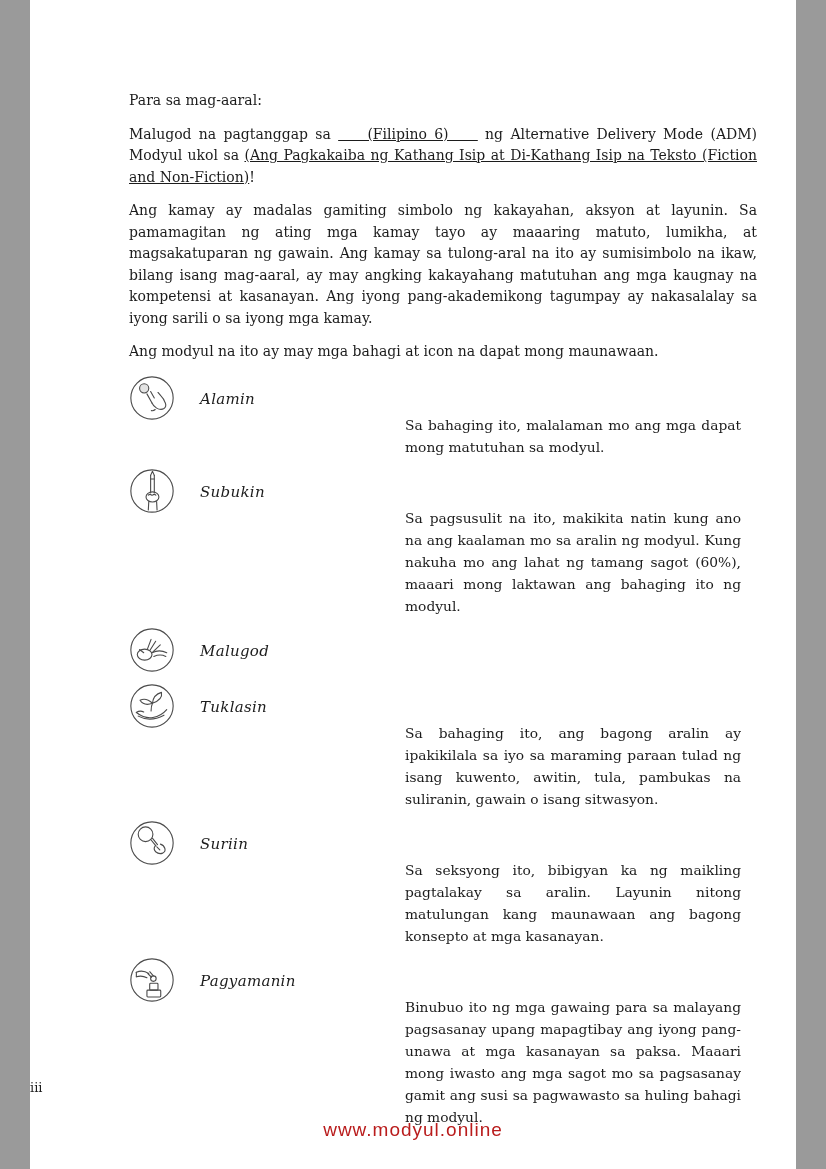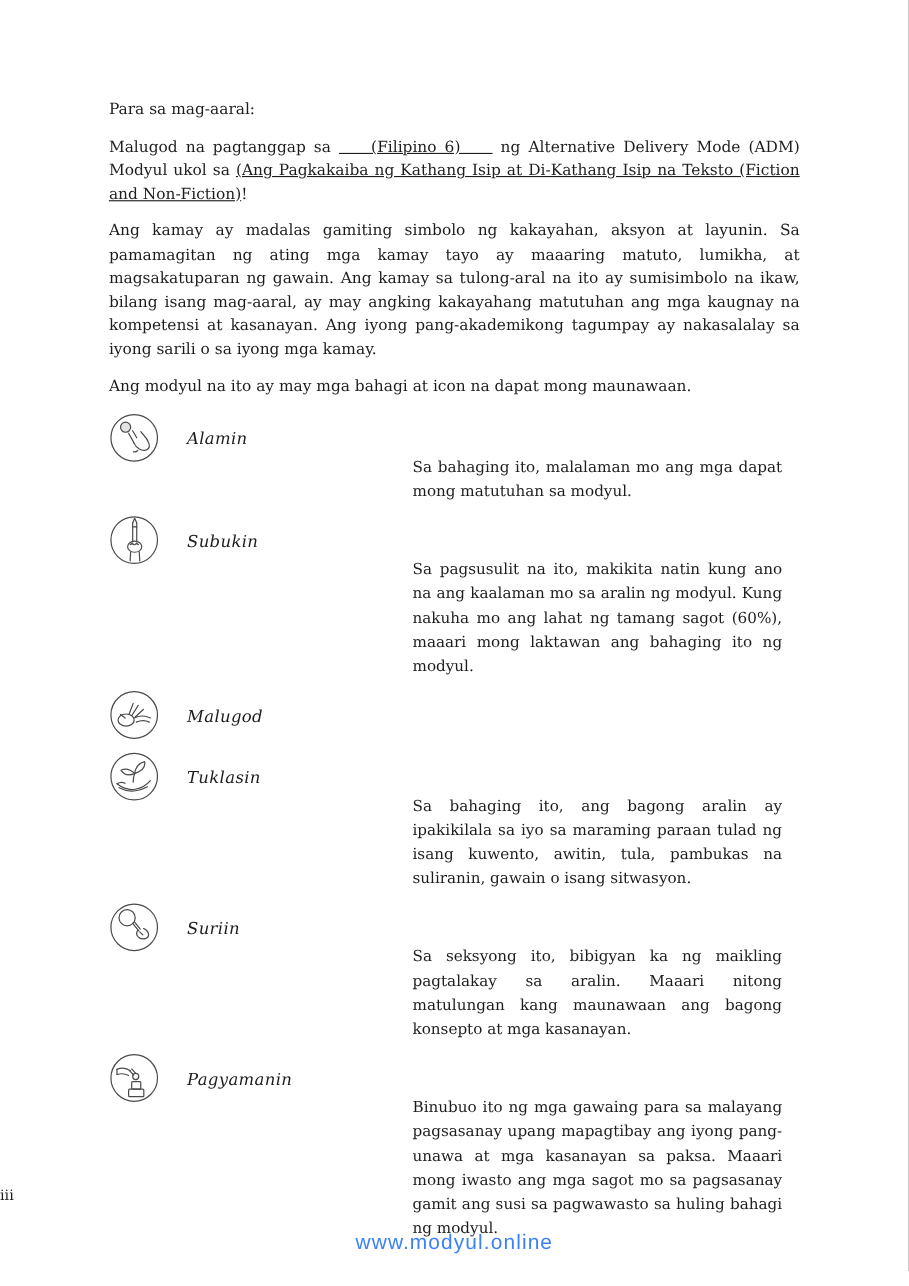--- a/index.html
+++ b/index.html
@@ -1,18 +1,18 @@
 <!DOCTYPE html>
 <html><head>
 <meta charset="utf-8">
 <style>
   html,body{margin:0;padding:0;background:#9a9a9a;}
   .page{
     position:relative;
-    width:826px;height:1169px;
+    width:766px;height:1169px;
     margin:0 auto;
     background:#ffffff;
     font-family:"DejaVu Serif", serif;
     color:#1c1c1c;
     overflow:hidden;
   }
   .content{
     position:absolute;
     left:99px; top:90px;
     width:628px;
@@ -56,21 +56,21 @@
     top:1080px; left:0; right:0;
     font-size:13px;
   }
   .watermark{
     position:absolute;
     top:1119px; left:0; right:0;
     text-align:center;
     font-family:"Liberation Sans", sans-serif;
     font-size:19px;
     letter-spacing:1px;
-    color:#3b82f6;
+    color:#b91c1c;
   }
   .ic{ stroke:#4b4b4b; fill:none; stroke-width:1.2; stroke-linecap:round; stroke-linejoin:round; }
   .ic-fill{ fill:#e3e3e3; stroke:#4b4b4b; stroke-width:1.2; }
 </style>
 </head>
 <body>
 
 <div class="page">
   <div class="content">
 
@@ -153,21 +153,21 @@
         <div class="part-icon">
           <svg width="46" height="46" viewBox="0 0 50 50">
             <circle class="ic" cx="25" cy="25" r="23"></circle>
             <circle class="ic" cx="18" cy="15.5" r="8"></circle>
             <path class="ic" d="M23.6 21.2 L29.5 28.5 M25.4 19.8 L31 26.8"></path>
             <path class="ic" d="M28.5 28 q-2.5 3.5 .5 6.5 q3.5 3 7.5 1.5 q3.5 -1.5 2.5 -5 q-1 -3.5 -4.8 -4.8"></path>
             <path class="ic" d="M30.5 29.5 l3 3"></path>
           </svg>
         </div>
         <div class="part-label">Suriin</div>
-        <div class="part-desc">Sa seksyong ito, bibigyan ka ng maikling pagtalakay sa aralin. Maaari nitong matulungan kang maunawaan ang bagong konsepto at mga kasanayan.</div>
+        <div class="part-desc">Sa seksyong ito, bibigyan ka ng maikling pagtalakay sa aralin. Layunin nitong matulungan kang maunawaan ang bagong konsepto at mga kasanayan.</div>
       </div>
 
       <div class="icon-row">
         <div class="part-icon">
           <svg width="46" height="46" viewBox="0 0 50 50">
             <circle class="ic" cx="25" cy="25" r="23"></circle>
             <rect class="ic" x="19.5" y="36" width="15" height="7.5" rx="1"></rect>
             <rect class="ic" x="22.5" y="28.5" width="9" height="7.5" rx="1"></rect>
             <circle class="ic" cx="26.5" cy="23.5" r="3"></circle>
             <path class="ic" d="M8 16.5 q7 -3 13.5 1.5"></path>

